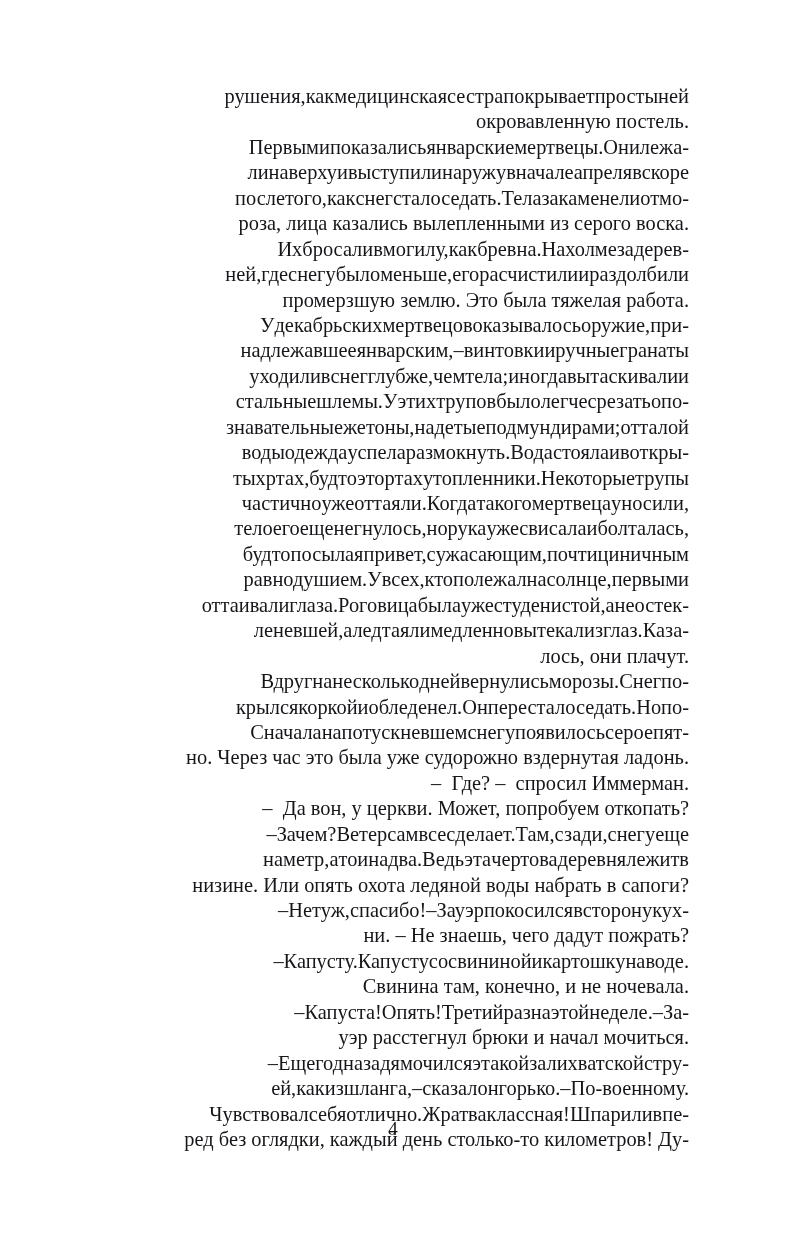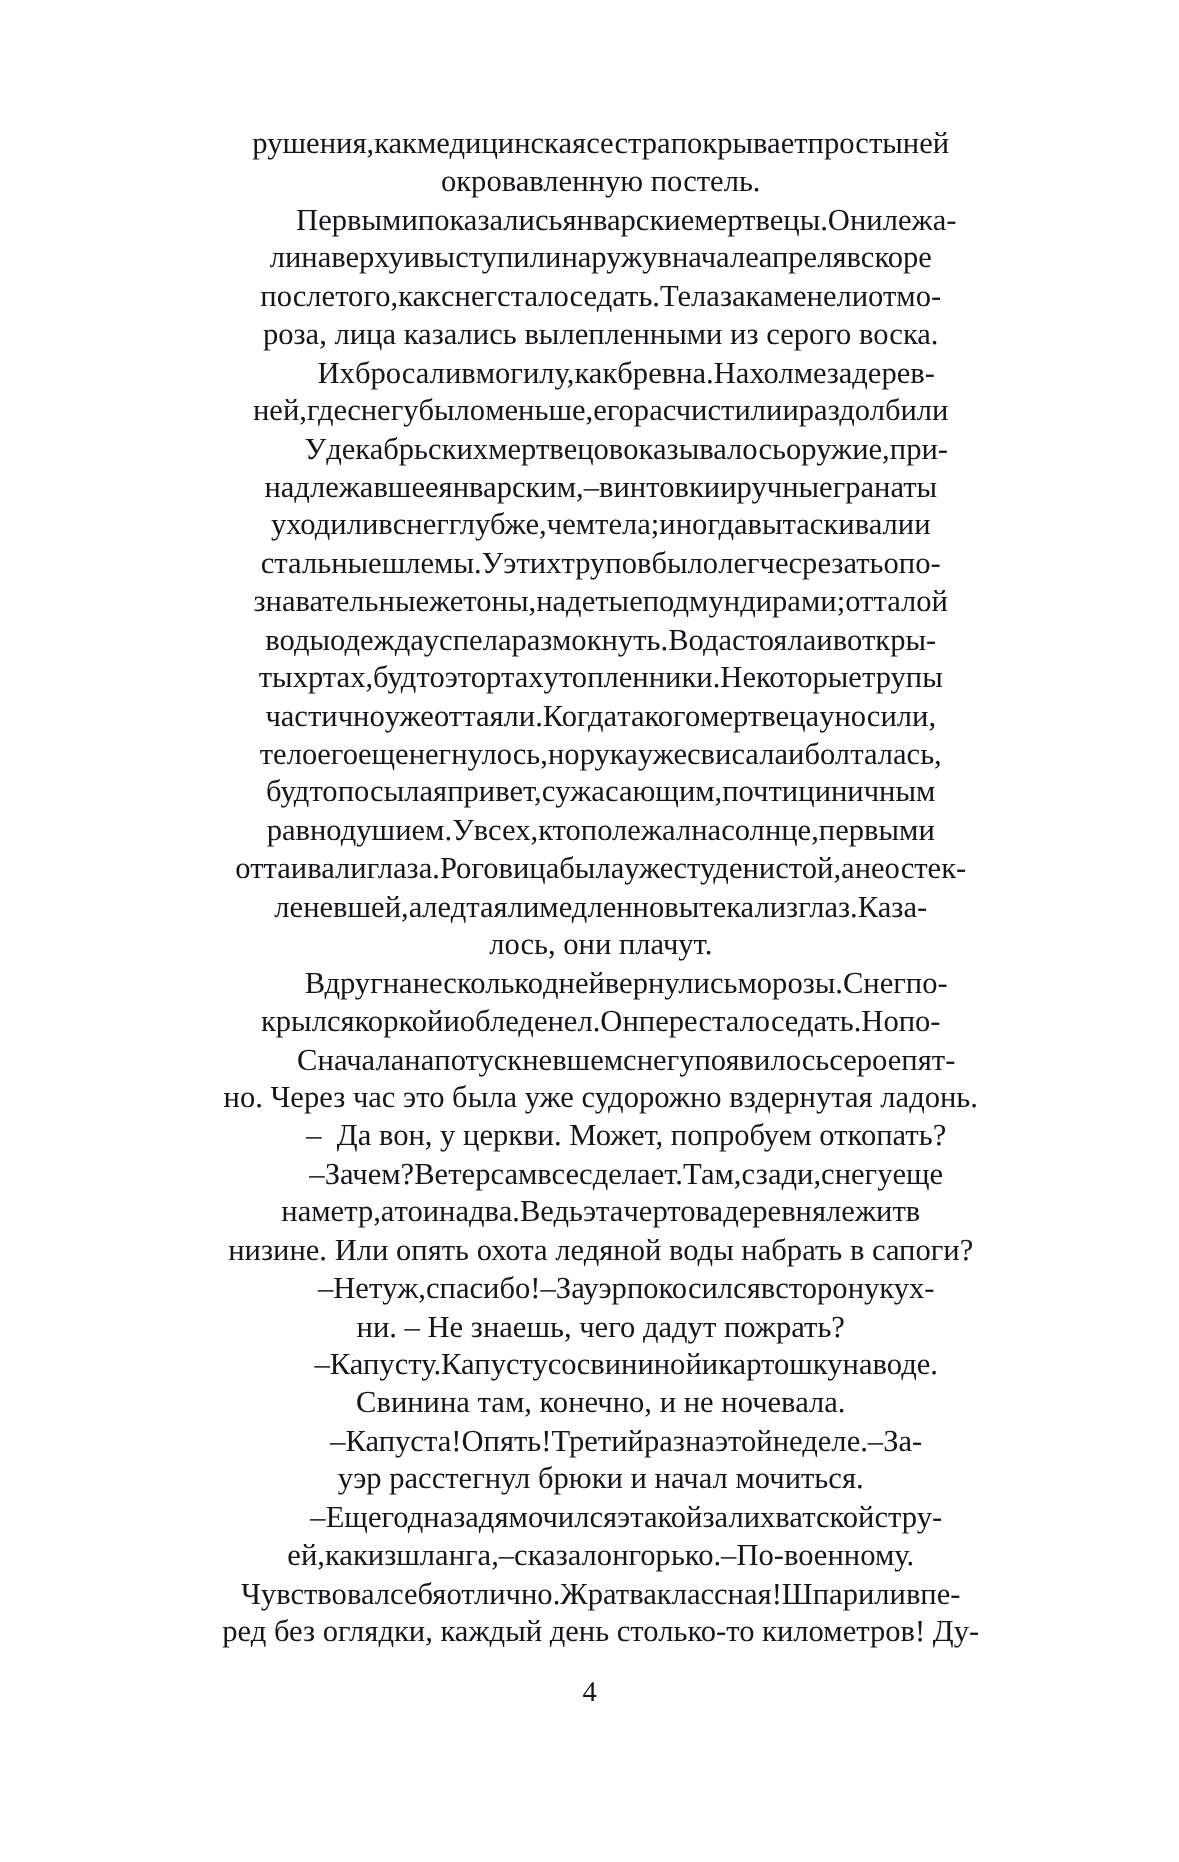--- a/index.html
+++ b/index.html
@@ -27,25 +27,25 @@
   .line {
     display: flex;
     height: 25.45px;
     line-height: 25.45px;
     font-size: 20.4px;
     white-space: pre;
     letter-spacing: 0;
   }
   
   .line.just {
-    justify-content: center;
+    justify-content: flex-end;
   }
   
   .line.last {
-    justify-content: center;
+    justify-content: flex-end;
   }
   .line .w {
     display: inline-block;
   }
   .line.last .w {
     white-space: pre;
   }
   
   .line.indent {
     text-indent: 0;
@@ -80,20 +80,21 @@
       </div>
       <div class="para">
         <div class="line just indent"><span class="w">Первыми</span><span class="w">показались</span><span class="w">январские</span><span class="w">мертвецы.</span><span class="w">Они</span><span class="w">лежа-</span></div>
         <div class="line just"><span class="w">ли</span><span class="w">наверху</span><span class="w">и</span><span class="w">выступили</span><span class="w">наружу</span><span class="w">в</span><span class="w">начале</span><span class="w">апреля</span><span class="w">вскоре</span></div>
         <div class="line just"><span class="w">после</span><span class="w">того,</span><span class="w">как</span><span class="w">снег</span><span class="w">стал</span><span class="w">оседать.</span><span class="w">Тела</span><span class="w">закаменели</span><span class="w">от</span><span class="w">мо-</span></div>
         <div class="line last"><span class="w">роза, лица казались вылепленными из серого воска.</span></div>
       </div>
       <div class="para">
         <div class="line just indent"><span class="w">Их</span><span class="w">бросали</span><span class="w">в</span><span class="w">могилу,</span><span class="w">как</span><span class="w">бревна.</span><span class="w">На</span><span class="w">холме</span><span class="w">за</span><span class="w">дерев-</span></div>
         <div class="line just"><span class="w">ней,</span><span class="w">где</span><span class="w">снегу</span><span class="w">было</span><span class="w">меньше,</span><span class="w">его</span><span class="w">расчистили</span><span class="w">и</span><span class="w">раздолбили</span></div>
+        <div class="line last"><span class="w">промерзшую землю. Это была тяжелая работа.</span></div>
       </div>
       <div class="para">
         <div class="line just indent"><span class="w">У</span><span class="w">декабрьских</span><span class="w">мертвецов</span><span class="w">оказывалось</span><span class="w">оружие,</span><span class="w">при-</span></div>
         <div class="line just"><span class="w">надлежавшее</span><span class="w">январским,</span><span class="w">–</span><span class="w">винтовки</span><span class="w">и</span><span class="w">ручные</span><span class="w">гранаты</span></div>
         <div class="line just"><span class="w">уходили</span><span class="w">в</span><span class="w">снег</span><span class="w">глубже,</span><span class="w">чем</span><span class="w">тела;</span><span class="w">иногда</span><span class="w">вытаскивали</span><span class="w">и</span></div>
         <div class="line just"><span class="w">стальные</span><span class="w">шлемы.</span><span class="w">У</span><span class="w">этих</span><span class="w">трупов</span><span class="w">было</span><span class="w">легче</span><span class="w">срезать</span><span class="w">опо-</span></div>
         <div class="line just"><span class="w">знавательные</span><span class="w">жетоны,</span><span class="w">надетые</span><span class="w">под</span><span class="w">мундирами;</span><span class="w">от</span><span class="w">талой</span></div>
         <div class="line just"><span class="w">воды</span><span class="w">одежда</span><span class="w">успела</span><span class="w">размокнуть.</span><span class="w">Вода</span><span class="w">стояла</span><span class="w">и</span><span class="w">в</span><span class="w">откры-</span></div>
         <div class="line just"><span class="w">тых</span><span class="w">ртах,</span><span class="w">будто</span><span class="w">это</span><span class="w">ртах</span><span class="w">утопленники.</span><span class="w">Некоторые</span><span class="w">трупы</span></div>
         <div class="line just"><span class="w">частично</span><span class="w">уже</span><span class="w">оттаяли.</span><span class="w">Когда</span><span class="w">такого</span><span class="w">мертвеца</span><span class="w">уносили,</span></div>
@@ -104,20 +105,23 @@
         <div class="line just"><span class="w">леневшей,</span><span class="w">а</span><span class="w">лед</span><span class="w">таял</span><span class="w">и</span><span class="w">медленно</span><span class="w">вытекал</span><span class="w">из</span><span class="w">глаз.</span><span class="w">Каза-</span></div>
         <div class="line last"><span class="w">лось, они плачут.</span></div>
       </div>
       <div class="para">
         <div class="line just indent"><span class="w">Вдруг</span><span class="w">на</span><span class="w">несколько</span><span class="w">дней</span><span class="w">вернулись</span><span class="w">морозы.</span><span class="w">Снег</span><span class="w">по-</span></div>
         <div class="line just"><span class="w">крылся</span><span class="w">коркой</span><span class="w">и</span><span class="w">обледенел.</span><span class="w">Он</span><span class="w">перестал</span><span class="w">оседать.</span><span class="w">Но</span><span class="w">по-</span></div>
       </div>
       <div class="para">
         <div class="line just indent"><span class="w">Сначала</span><span class="w">на</span><span class="w">потускневшем</span><span class="w">снегу</span><span class="w">появилось</span><span class="w">серое</span><span class="w">пят-</span></div>
         <div class="line last"><span class="w">но. Через час это была уже судорожно вздернутая ладонь.</span></div>
+      </div>
+      <div class="para">
+        <div class="line last indent"><span class="w">–  Где? –  спросил Иммерман.</span></div>
       </div>
       <div class="para">
         <div class="line last indent"><span class="w">–  Да вон, у церкви. Может, попробуем откопать?</span></div>
       </div>
       <div class="para">
         <div class="line just indent"><span class="w">–</span><span class="w">Зачем?</span><span class="w">Ветер</span><span class="w">сам</span><span class="w">все</span><span class="w">сделает.</span><span class="w">Там,</span><span class="w">сзади,</span><span class="w">снегу</span><span class="w">еще</span></div>
         <div class="line just"><span class="w">на</span><span class="w">метр,</span><span class="w">а</span><span class="w">то</span><span class="w">и</span><span class="w">на</span><span class="w">два.</span><span class="w">Ведь</span><span class="w">эта</span><span class="w">чертова</span><span class="w">деревня</span><span class="w">лежит</span><span class="w">в</span></div>
         <div class="line last"><span class="w">низине. Или опять охота ледяной воды набрать в сапоги?</span></div>
       </div>
       <div class="para">

